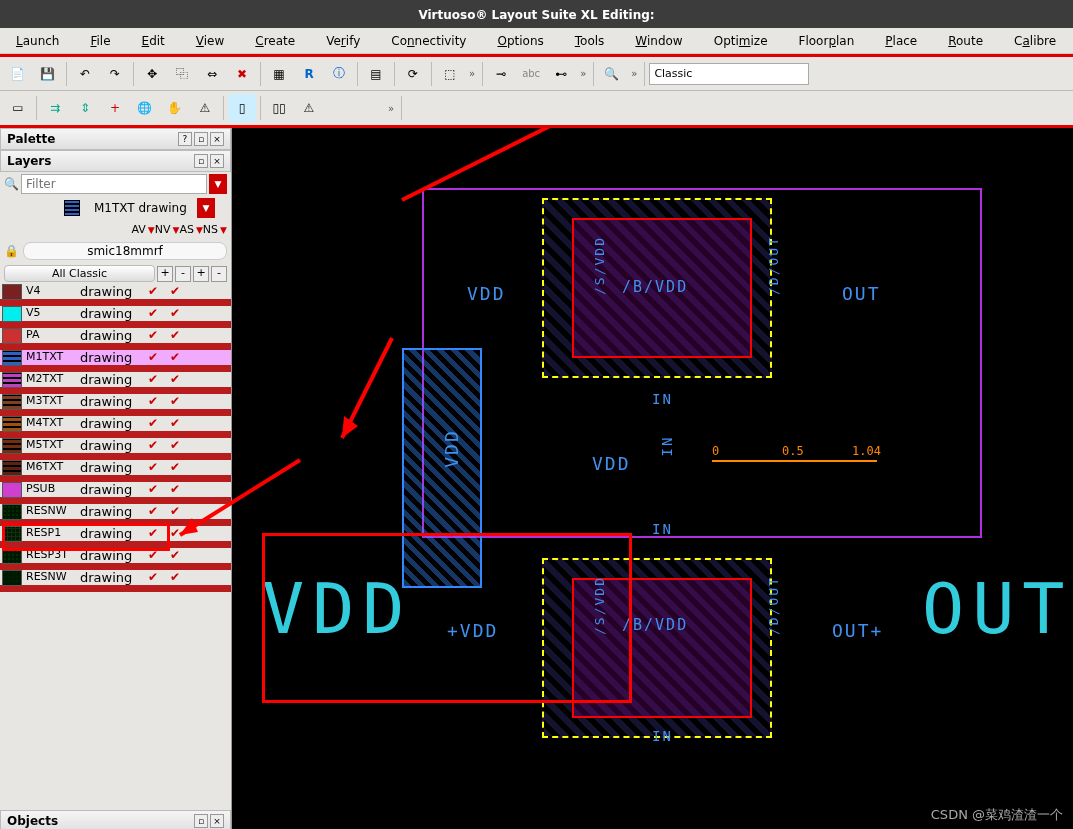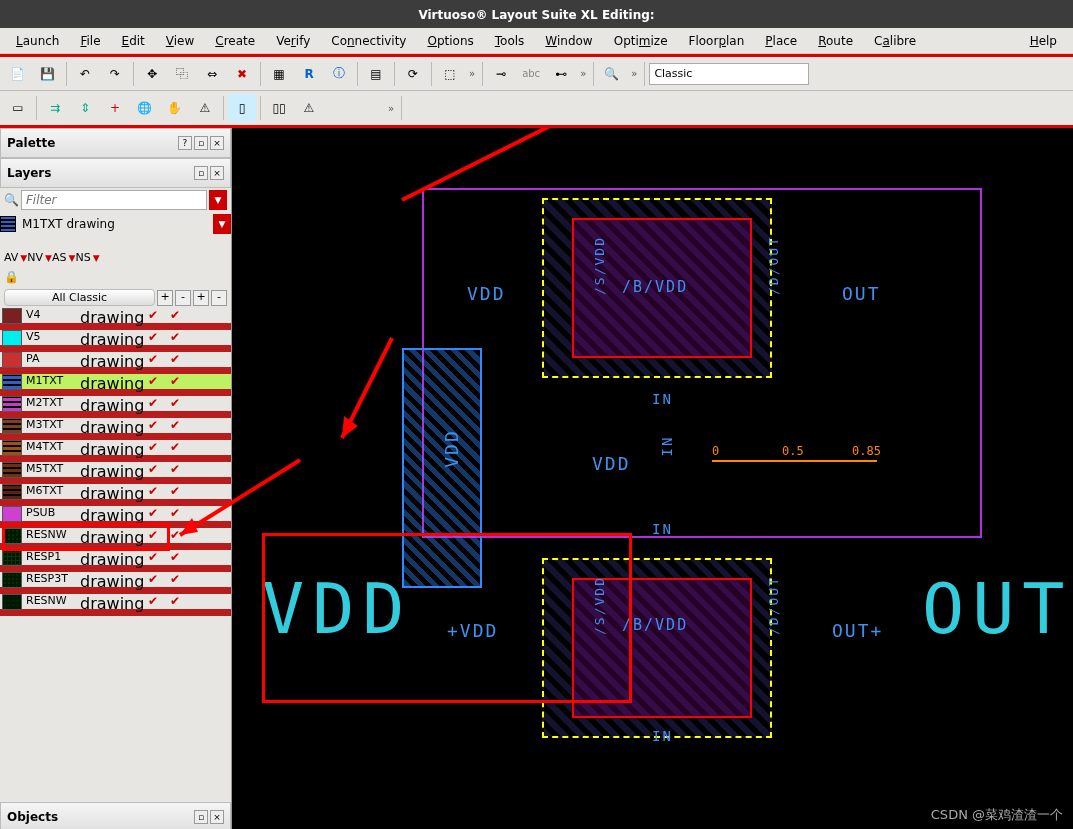--- a/index.html
+++ b/index.html
@@ -1,41 +1,41 @@
 <!DOCTYPE html>
 <html><head>
 <meta charset="utf-8">
 <style>
 * { box-sizing: border-box; margin: 0; padding: 0; font-family: "DejaVu Sans", Arial, sans-serif; font-size: 12px; }
 body { width: 1073px; height: 829px; background: #f0f0f0; overflow: hidden; position: relative; }
 .titlebar { background: #3c3c3c; color: #fff; height: 28px; line-height: 28px; text-align: center; font-size: 14px; font-weight: bold; }
-.menubar { background: #e8e6e3; border-bottom: 1px solid #ccc; height: 26px; display: flex; align-items: center; padding: 0 8px; gap: 5px; }
+.menubar { background: #e8e6e3; border-bottom: 1px solid #ccc; height: 26px; display: flex; align-items: center; padding: 0 8px; gap: 15px; }
 .menu-item { padding: 3px 8px; cursor: pointer; }
 .menu-item u { text-decoration: underline; }
 .redbar { height: 3px; background: #e00000; }
 .toolbar { background: #e8e6e3; border-bottom: 1px solid #bbb; height: 34px; display: flex; align-items: center; padding: 0 4px; gap: 2px; }
 .toolbar2 { background: #e8e6e3; height: 34px; display: flex; align-items: center; padding: 0 4px; gap: 2px; }
 .tb-btn { width: 28px; height: 28px; display: flex; align-items: center; justify-content: center; border: 1px solid transparent; cursor: pointer; border-radius: 3px; }
 .tb-sep { width: 1px; height: 24px; background: #bbb; margin: 0 2px; }
 .tb-more { font-size: 10px; color: #555; padding: 0 3px; }
 .tb-input { border: 1px solid #aaa; background: #fff; height: 22px; padding: 0 4px; font-size: 11px; }
 .status-area { display: flex; align-items: center; gap: 4px; margin-left: auto; }
 .main { display: flex; height: calc(100% - 125px); }
 .sidebar { width: 232px; background: #e8e6e3; border-right: 1px solid #999; display: flex; flex-direction: column; }
-.panel-head { background: linear-gradient(#f5f5f5,#e0e0e0); border: 1px solid #bbb; padding: 2px 6px; display: flex; align-items: center; justify-content: space-between; height: 30px; }
+.panel-head { background: linear-gradient(#f5f5f5,#e0e0e0); border: 1px solid #bbb; padding: 2px 6px; display: flex; align-items: center; justify-content: space-between; height: 22px; }
 .panel-head .icons { display: flex; gap: 2px; }
 .panel-head .icons span { width: 14px; height: 14px; border: 1px solid #999; background: #eee; font-size: 9px; text-align: center; line-height: 12px; cursor: pointer; }
 .checkrow { display: flex; align-items: center; gap: 4px; padding: 3px 6px; }
 .checkrow input { accent-color: #c00; }
 .searchrow { display: flex; align-items: center; padding: 2px 4px; gap: 2px; }
-.searchrow input { flex: 1; border: 1px solid #aaa; padding: 2px 4px; font-style: italic; color: #ef4444; }
+.searchrow input { flex: 1; border: 1px solid #aaa; padding: 2px 4px; color: #ef4444; }
 .dropdown-btn { width: 18px; height: 20px; background: #c00; color: #fff; display: flex; align-items: center; justify-content: center; font-size: 9px; cursor: pointer; }
-.layer-dd { display: flex; align-items: center; padding: 2px 0; gap: 2px; }
+.layer-dd { display: flex; align-items: center; padding: 2px 16px; gap: 10px; margin-left: 48px; }
 .layer-swatch { width: 16px; height: 16px; border: 1px solid #000; display: inline-block; }
-.layer-row-btns { display: flex; justify-content: flex-start; padding: 3px 4px; margin-top: 12px; }
+.layer-row-btns { display: flex; justify-content: flex-end; padding: 3px 4px; }
 .layer-row-btns span { display: flex; align-items: center; gap: 2px; font-size: 11px; }
 .layer-row-btns .arr { color: #c00; font-size: 9px; }
 .tech-row { display: flex; align-items: center; padding: 3px 4px; gap: 4px; }
 .tech-row .lock { color: #999; }
 .tech-row .tech { flex: 1; text-align: center; border: 1px solid #ccc; border-radius: 8px; padding: 1px 6px; background: #f8f8f8; }
 .layer-hdr { display: flex; background: #eee; border: 1px solid #ccc; font-weight: bold; }
 .layer-hdr > div { padding: 2px 4px; border-right: 1px solid #ccc; }
 .col-name { flex: 1; text-align: center; }
 .col-vis { width: 36px; text-align: center; }
 .col-sel { width: 36px; text-align: center; }
@@ -46,21 +46,21 @@
 .layer-table-hdr > div { padding: 2px 4px; border-right: 1px solid #ccc; font-size: 11px; }
 .lt-swatch { width: 20px; }
 .lt-layer { width: 56px; }
 .lt-purpose { width: 62px; }
 .lt-v { width: 22px; text-align: center; }
 .lt-s { width: 22px; text-align: center; }
 .layers-list { flex: 1; overflow-y: auto; }
 .layer-row { display: flex; align-items: flex-start; border-bottom: 7px solid #b91c1c; height: 22px; }
 .layer-row .sw { width: 20px; height: 16px; margin: 0 2px; border: 1px solid #555; }
 .layer-row .lname { width: 56px; padding-left: 2px; font-size: 11px; }
-.layer-row .lpurp { width: 62px; font-size: 16px; }
+.layer-row .lpurp { width: 62px; font-size: 13px; }
 .layer-row .chk { width: 22px; text-align: center; color: #c00; font-weight: bold; }
 .canvas { flex: 1; background: #000; position: relative; overflow: hidden; }
 .watermark { position: absolute; right: 10px; bottom: 8px; color: #aaa; font-size: 13px; z-index: 50; }
 .highlight-abc { position: absolute; border: 3px solid #f00; pointer-events: none; z-index: 40; }
 .arrow { position: absolute; z-index: 45; pointer-events: none; }
 
 
 .txt { position: absolute; font-family: monospace; font-size: 18px; letter-spacing: 2px; }
 .blue { color: #4090f0; }
 .box { position: absolute; border-style: solid; }
@@ -189,20 +189,21 @@
           <span>AS</span>
           <span class="arr">▼</span>
         </span>
       <span>
           <span>NS</span>
           <span class="arr">▼</span>
         </span>
     </div>
     <div class="tech-row">
       <span class="lock">🔒</span>
+      <span class="tech">smic18mmrf</span>
     </div>
     <div class="all-layers">
       <button>All Classic</button>
       <span class="pm-btn">+</span>
       <span class="pm-btn">-</span>
       <span class="pm-btn">+</span>
       <span class="pm-btn">-</span>
     </div>
     <div class="layers-list" id="layers-list">
         <div class="layer-row">
@@ -219,21 +220,21 @@
     <span class="chk">✔</span>
     <span class="chk">✔</span>
         </div>
         <div class="layer-row">
     <span class="sw" style="background:#cc3030"></span>
     <span class="lname">PA</span>
     <span class="lpurp">drawing</span>
     <span class="chk">✔</span>
     <span class="chk">✔</span>
         </div>
-        <div class="layer-row" style="background: #bef264;">
+        <div class="layer-row" style="background: #f0abfc;">
     <span class="sw" style="background:repeating-linear-gradient(0deg,#3060c0 0 3px,#000 3px 5px),repeating-linear-gradient(90deg,#3060c0 0 5px,#000 5px 7px)"></span>
     <span class="lname">M1TXT</span>
     <span class="lpurp">drawing</span>
     <span class="chk">✔</span>
     <span class="chk">✔</span>
         </div>
         <div class="layer-row">
     <span class="sw" style="background:repeating-linear-gradient(0deg,#c040c0 0 3px,#000 3px 5px),repeating-linear-gradient(90deg,#c040c0 0 5px,#000 5px 7px)"></span>
     <span class="lname">M2TXT</span>
     <span class="lpurp">drawing</span>
@@ -337,21 +338,21 @@
     <div class="txt blue" style="left:390px;top:488px;font-size:15px">/B/VDD</div>
     <div class="txt blue" style="left:512px;top:470px;transform:rotate(-90deg);font-size:13px">/D/OUT</div>
     <div class="txt blue" style="left:600px;top:492px">OUT+</div>
     <div class="txt blue" style="left:420px;top:600px;font-size:14px">IN</div>
 
     <div class="vdd-big" style="left:30px;top:440px">VDD</div>
     <div class="out-big" style="left:690px;top:440px">OUT</div>
 
     <div class="ruler" style="left:480px;top:316px">0</div>
     <div class="ruler" style="left:550px;top:316px">0.5</div>
-    <div class="ruler" style="left:620px;top:316px">0.85</div>
+    <div class="ruler" style="left:620px;top:316px">1.04</div>
     <div style="position:absolute;left:480px;top:332px;width:165px;height:2px;background:#f80"></div>
 
     <svg class="arrow" style="left:160px;top:-78px;width:320px;height:160px">
         <line x1="10" y1="150" x2="290" y2="10" stroke="#f00" stroke-width="4"></line>
         <polygon points="290,10 270,12 280,25" fill="#f00"></polygon>
       </svg>
     <svg class="arrow" style="left:90px;top:200px;width:80px;height:120px">
         <line x1="70" y1="10" x2="20" y2="110" stroke="#f00" stroke-width="4"></line>
         <polygon points="20,110 22,88 36,98" fill="#f00"></polygon>
       </svg>

